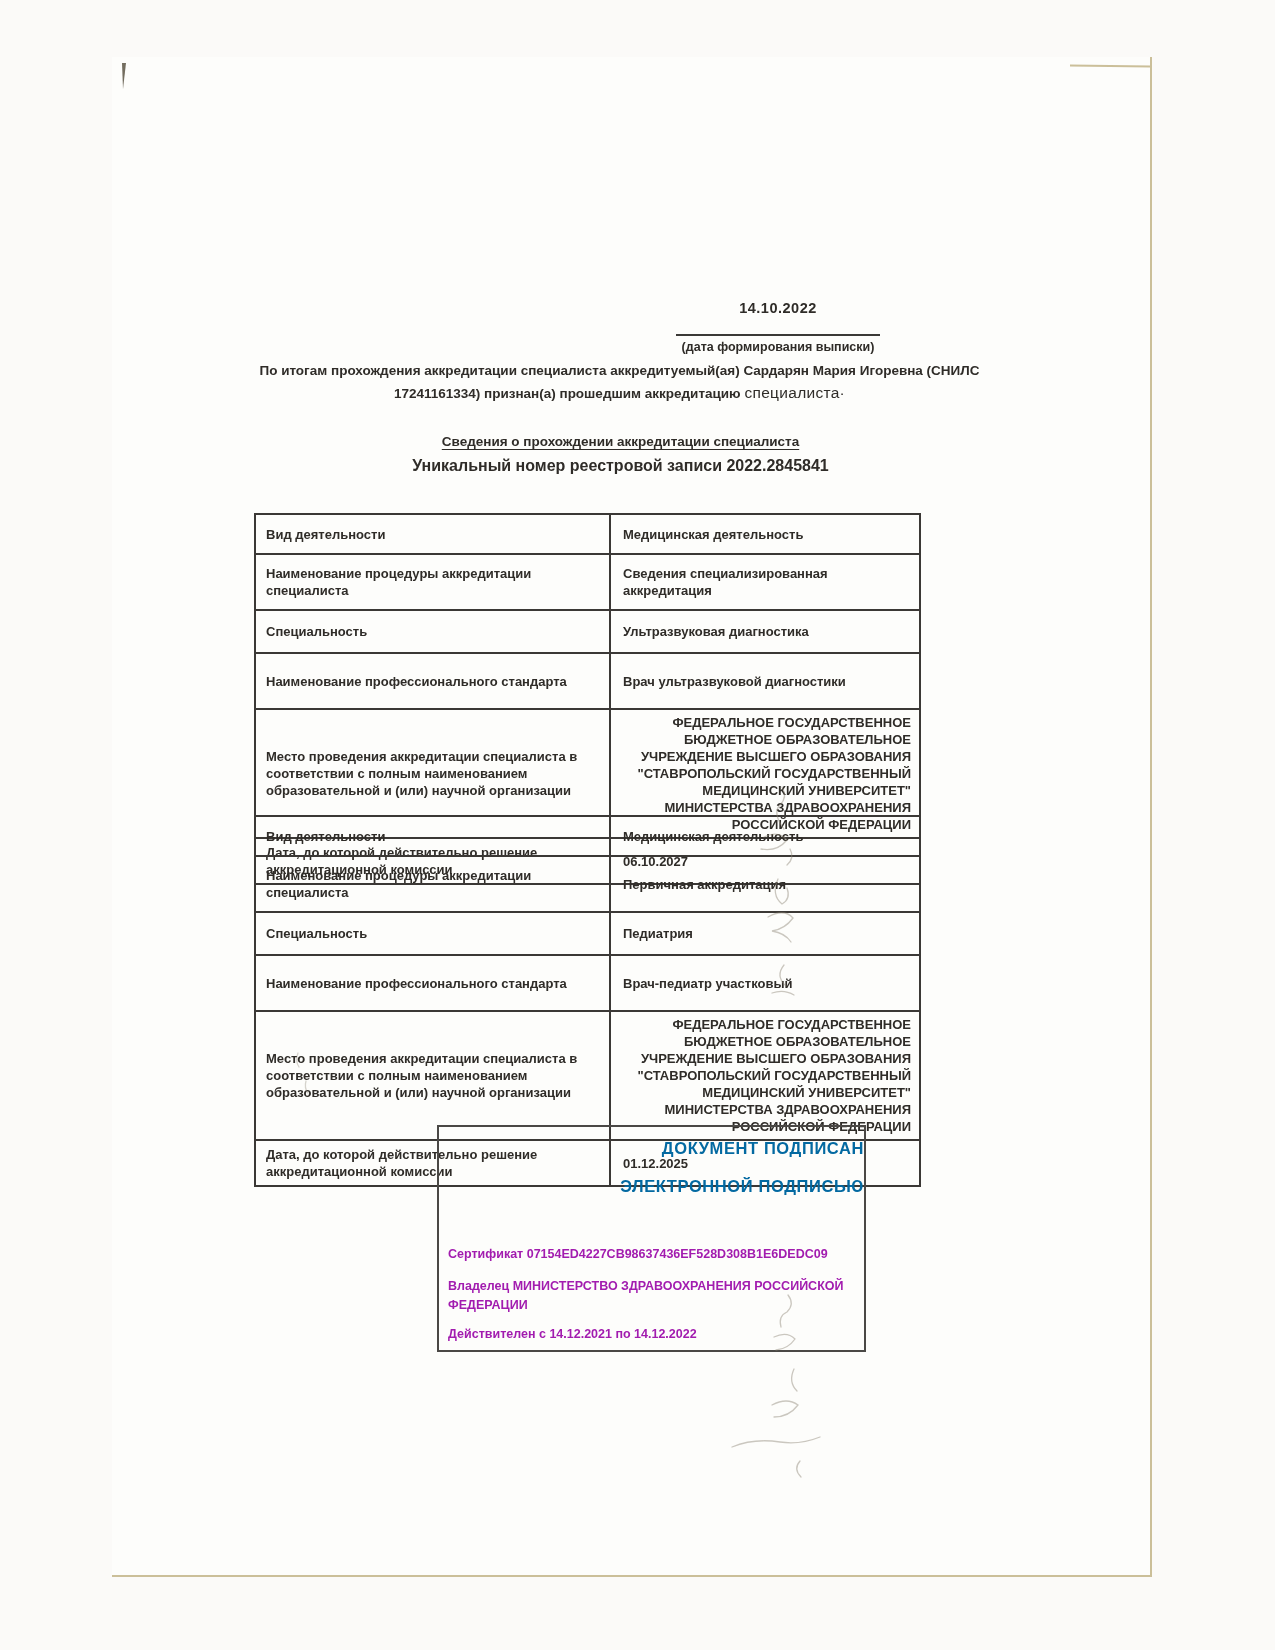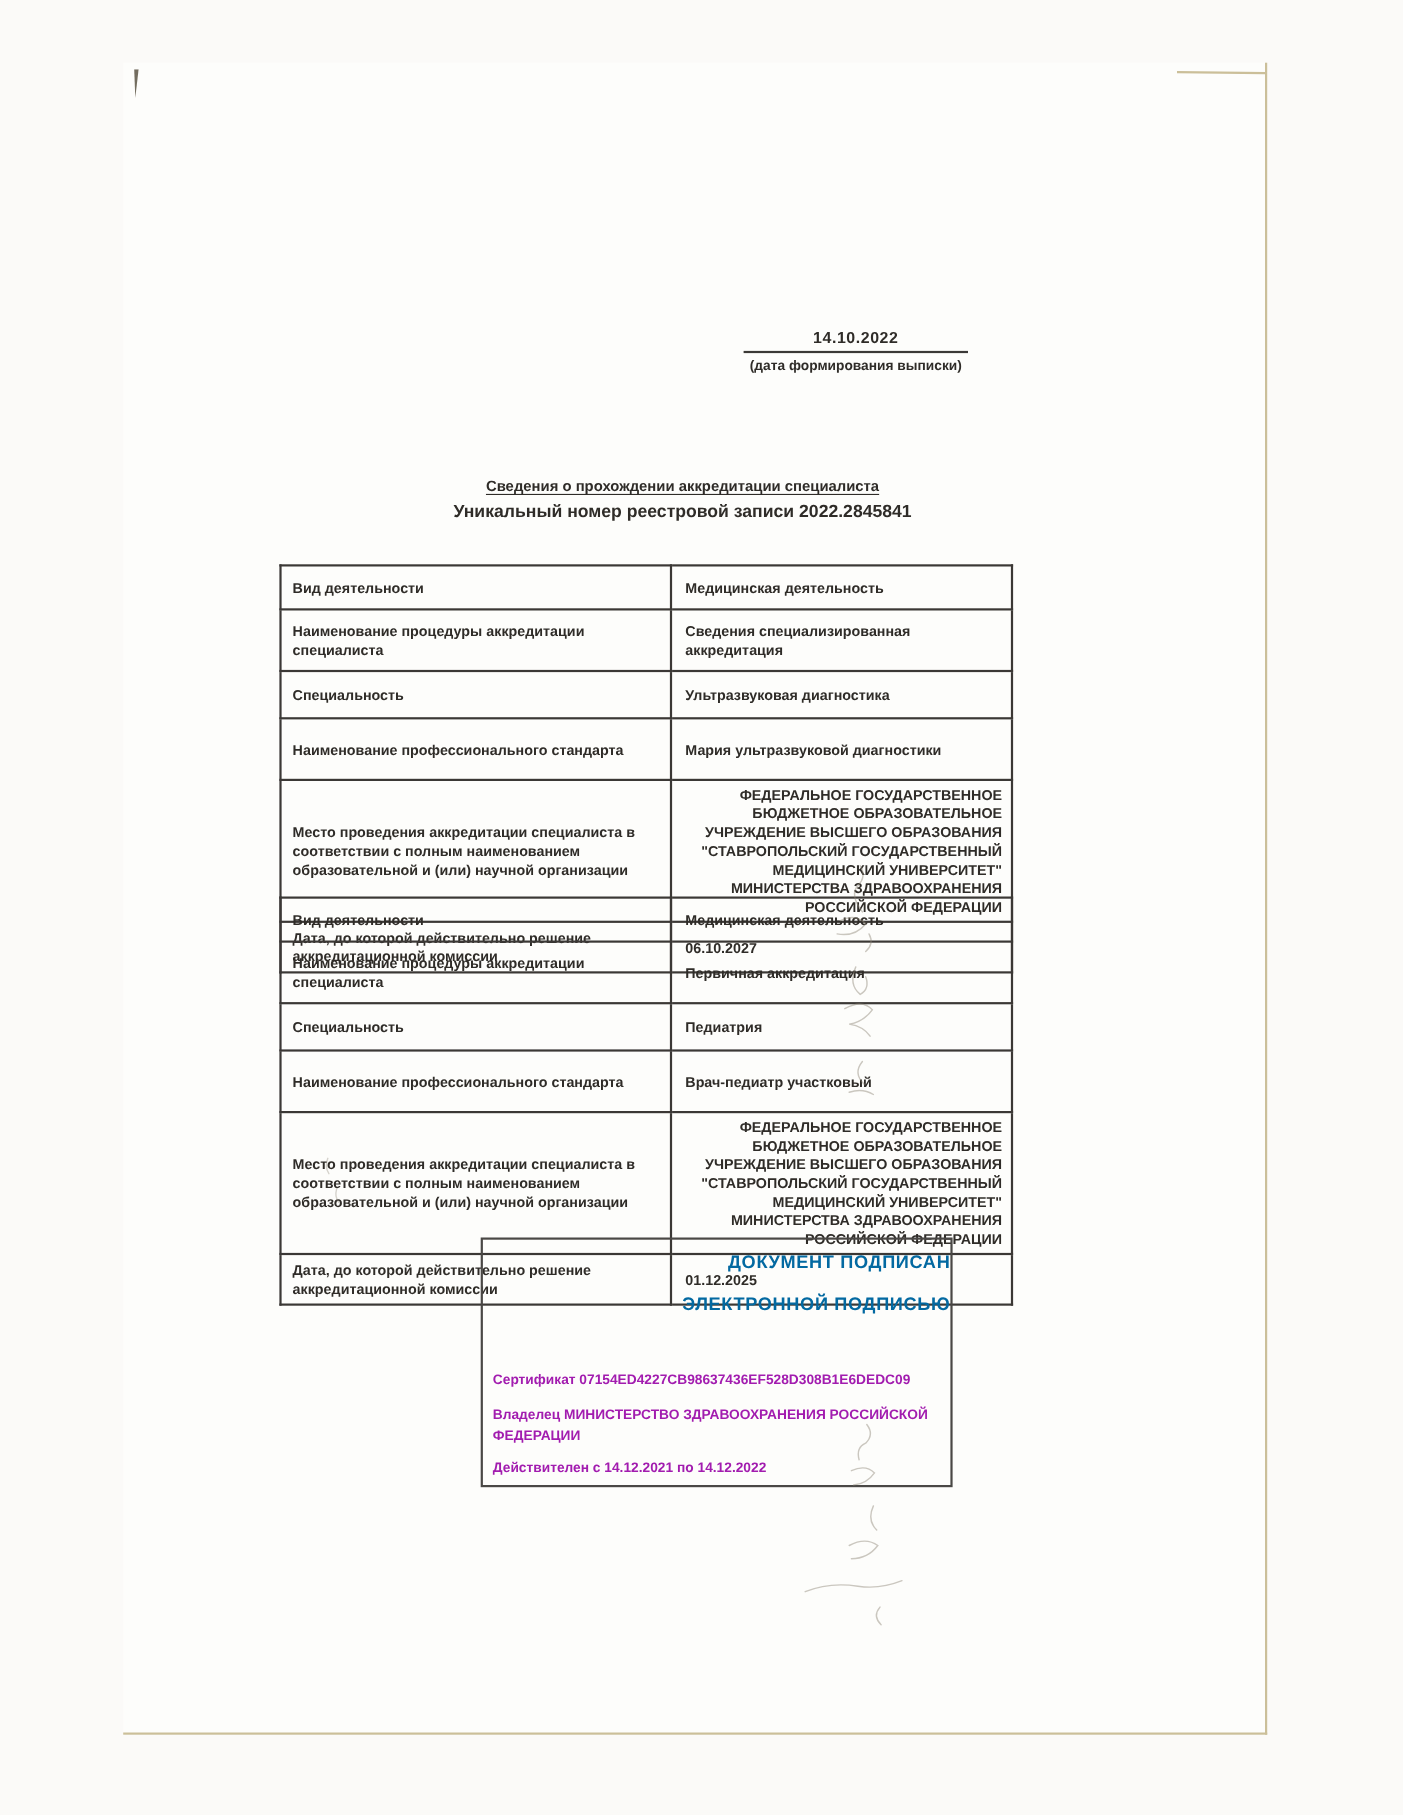--- a/index.html
+++ b/index.html
@@ -17,21 +17,21 @@
   }
   .edge-top{position:absolute;top:8px;left:958px;width:80px;height:2px;
     background:var(--paper-edge,#cbbf99);transform:rotate(.6deg);}
   .corner-tick{position:absolute;left:8px;top:6px;}
   .title{
     position:absolute;left:140px;top:132px;width:737px;margin:0;
     font-size:15.5px;font-weight:bold;line-height:31px;text-align:center;
     letter-spacing:.2px;
   }
   .date-block{position:absolute;left:564px;top:243px;width:204px;text-align:center;}
-  .date-value{font-size:14.5px;font-weight:bold;padding-bottom:3px;
+  .date-value{font-size:14.5px;font-weight:bold;padding-bottom:18px;
     border-bottom:2px solid #3b3936;letter-spacing:.5px;}
   .date-caption{font-size:12.5px;font-weight:bold;margin-top:4px;white-space:nowrap;}
   .intro{
     position:absolute;left:135px;top:303px;width:745px;margin:0;
     font-size:13.5px;font-weight:bold;line-height:22px;text-align:center;
   }
   .intro-tail{font-size:15.5px;font-weight:400;letter-spacing:.3px;}
   .section-heading{
     position:absolute;left:140px;top:377px;width:737px;text-align:center;
     font-size:13.5px;font-weight:bold;text-decoration:underline;
@@ -86,41 +86,42 @@
   <svg class="corner-tick" width="8" height="28">
     <polygon points="2,0 6,0 3,26" fill="#5a5443" opacity="0.85"></polygon>
   </svg>
 
 
   <div class="date-block">
     <div class="date-value">14.10.2022</div>
     <div class="date-caption">(дата формирования выписки)</div>
   </div>
 
+  <p class="intro"><span>По итогам прохождения аккредитации специалиста аккредитуемый(ая) Сардарян Мария Игоревна (СНИЛС 17241161334) признан(а) прошедшим аккредитацию</span> <span class="intro-tail">специалиста·</span></p>
 
   <div class="section-heading">Сведения о прохождении аккредитации специалиста</div>
   <div class="registry-line">Уникальный номер реестровой записи 2022.2845841</div>
 
   <table class="acc-table t1">
     <tbody>
       <tr>
         <td class="lbl">Вид деятельности</td>
         <td class="val">Медицинская деятельность</td>
       </tr>
       <tr>
         <td class="lbl">Наименование процедуры аккредитации специалиста</td>
         <td class="val">Сведения специализированная аккредитация</td>
       </tr>
       <tr>
         <td class="lbl">Специальность</td>
         <td class="val">Ультразвуковая диагностика</td>
       </tr>
       <tr>
         <td class="lbl">Наименование профессионального стандарта</td>
-        <td class="val">Мария ультразвуковой диагностики</td>
+        <td class="val">Врач ультразвуковой диагностики</td>
       </tr>
       <tr>
         <td class="lbl">Место проведения аккредитации специалиста в соответствии с полным наименованием образовательной и (или) научной организации</td>
         <td class="val val-org">ФЕДЕРАЛЬНОЕ ГОСУДАРСТВЕННОЕ БЮДЖЕТНОЕ ОБРАЗОВАТЕЛЬНОЕ УЧРЕЖДЕНИЕ ВЫСШЕГО ОБРАЗОВАНИЯ "СТАВРОПОЛЬСКИЙ ГОСУДАРСТВЕННЫЙ МЕДИЦИНСКИЙ УНИВЕРСИТЕТ" МИНИСТЕРСТВА ЗДРАВООХРАНЕНИЯ РОССИЙСКОЙ ФЕДЕРАЦИИ</td>
       </tr>
       <tr>
         <td class="lbl">Дата, до которой действительно решение аккредитационной комиссии</td>
         <td class="val">06.10.2027</td>
       </tr>
     </tbody>

